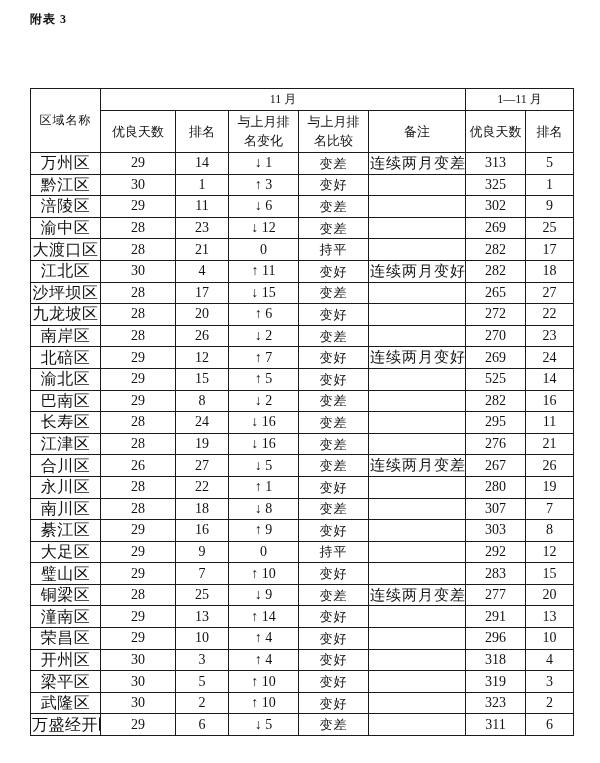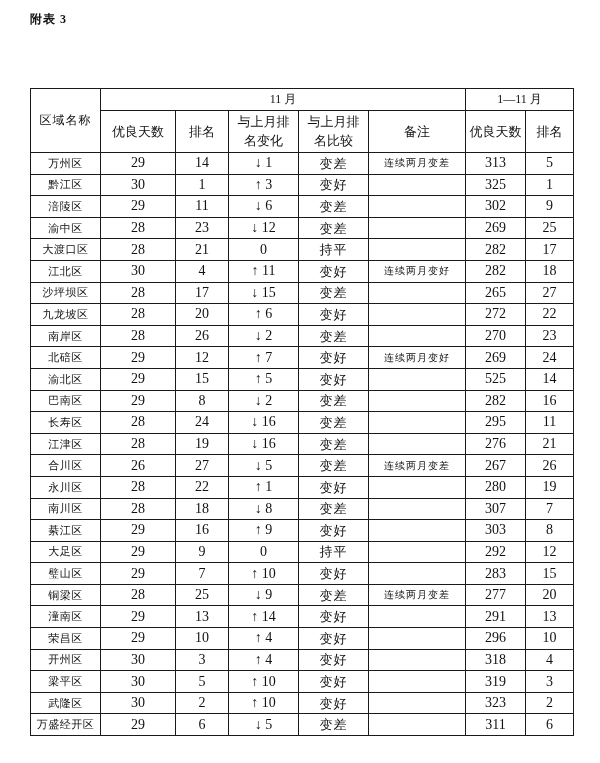--- a/index.html
+++ b/index.html
@@ -50,23 +50,23 @@
   .rank-table thead tr.group-row th { height: 22px; font-size: 12px; }
   .rank-table thead tr.cols-row th { height: 42px; font-size: 13px; }
   .rank-table th.wrap { white-space: pre-line; line-height: 1.45; }
   .rank-table th.h-region { font-size: 13.5px; letter-spacing: 1px; }
   .rank-table tbody td {
     height: 21.6px;
     font-size: 14px;
     line-height: 1;
     white-space: nowrap;
   }
-  .rank-table tbody td:nth-child(1) { font-size: 11px; letter-spacing: 0.5px; }
+  .rank-table tbody td:nth-child(1) { font-size: 16px; letter-spacing: 0.5px; }
   .rank-table tbody td:nth-child(5) { font-size: 13px; letter-spacing: 1px; margin-top: 20px; }
-  .rank-table tbody td:nth-child(6) { font-size: 10px; letter-spacing: 1px; }
+  .rank-table tbody td:nth-child(6) { font-size: 15px; letter-spacing: 1px; }
 </style>
 </head>
 <body>
 
 <div class="page">
   <div class="doc-tag">附表 3</div>
 
   <table class="rank-table">
     <colgroup>
       <col style="width:70px">

